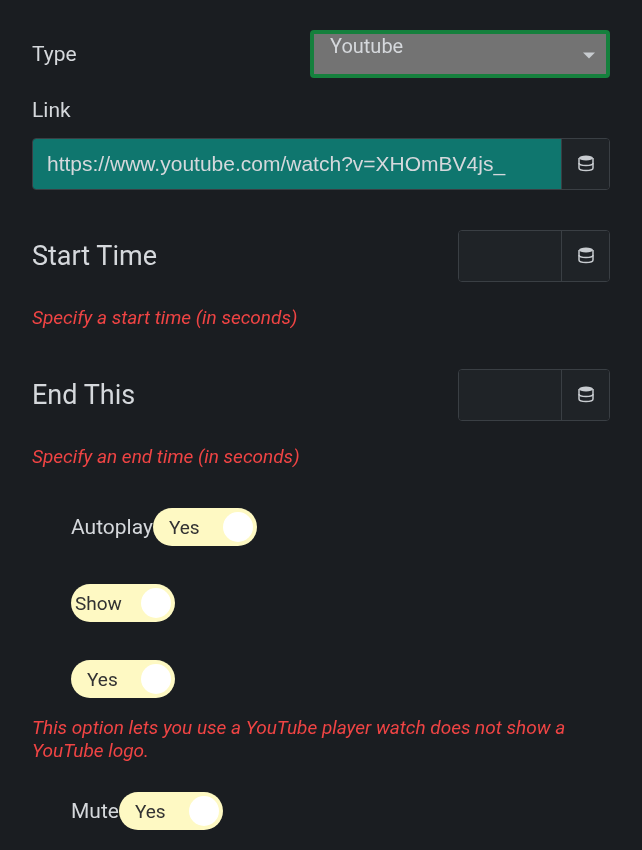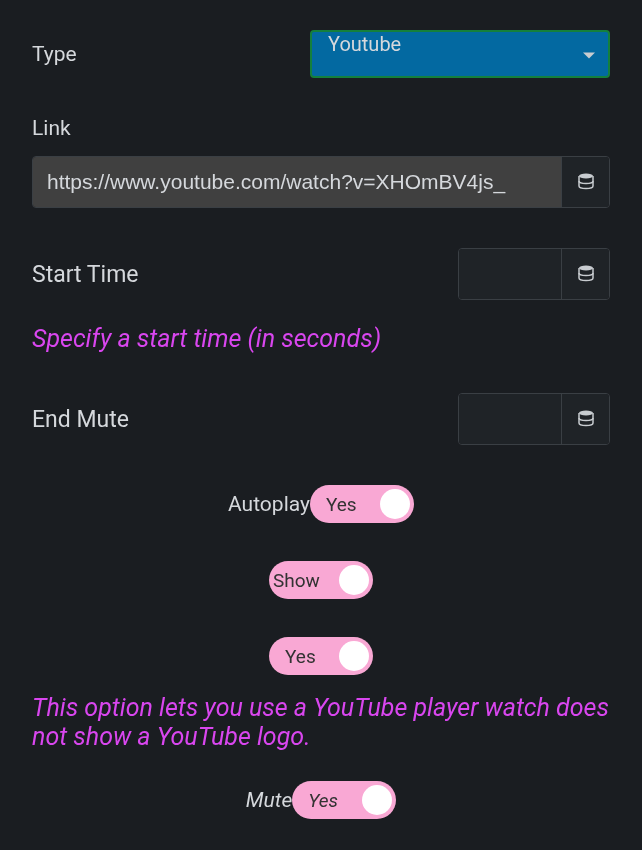--- a/index.html
+++ b/index.html
@@ -27,54 +27,54 @@
       color: #d5d8dc;
       font-weight: 400;
     }
     .select-wrapper {
       position: relative;
       width: 300px;
     }
     .select {
       width: 100%;
       height: 48px;
-      background: #0369a1;
-      border: 2px solid #15803d;
+      background: #737373;
+      border: 4px solid #15803d;
       border-radius: 4px;
       color: #d5d8dc;
       font-size: 20px;
       padding: 0 16px;
       appearance: none;
       cursor: pointer;
     }
     .select-chevron {
       position: absolute;
       right: 14px;
       top: 50%;
       transform: translateY(-50%);
       pointer-events: none;
     }
     .link-section {
-      margin-top: 38px;
+      margin-top: 20px;
     }
     .link-label {
       font-size: 21px;
       color: #d5d8dc;
       margin-bottom: 16px;
     }
     .input-group {
       display: flex;
       border: 1px solid #3a3f44;
       border-radius: 4px;
       overflow: hidden;
     }
     .text-input {
       flex: 1;
       height: 50px;
-      background: #404040;
+      background: #0f766e;
       border: none;
       color: #d5d8dc;
       font-size: 21px;
       padding: 0 14px;
       outline: none;
     }
     .input-addon {
       width: 48px;
       display: flex;
       align-items: center;
@@ -85,21 +85,21 @@
     }
     .time-section {
       margin-top: 40px;
     }
     .time-row {
       display: flex;
       align-items: center;
       justify-content: space-between;
     }
     .time-label {
-      font-size: 23px;
+      font-size: 27px;
       color: #d5d8dc;
     }
     .small-input-group {
       display: flex;
       border: 1px solid #3a3f44;
       border-radius: 4px;
       overflow: hidden;
       width: 152px;
     }
     .small-text-input {
@@ -108,41 +108,42 @@
       background: #1f2327;
       border: none;
       color: #d5d8dc;
       font-size: 19px;
       padding: 0 10px;
       outline: none;
       min-width: 0;
     }
     .help-text {
       font-style: italic;
-      font-size: 25px;
-      color: #d946ef;
+      font-size: 19px;
+      color: #ef4444;
       margin-top: 24px;
     }
     .toggle-section {
       margin-top: 40px;
     }
     .toggle-row {
       display: flex;
       align-items: center;
-      justify-content: center;
+      justify-content: flex-start;
+      margin-left: 39px;
     }
     .toggle-label {
       font-size: 21px;
       color: #d5d8dc;
     }
     .toggle-switch {
       position: relative;
       width: 104px;
       height: 38px;
-      background: #f9a8d4;
+      background: #fef9c3;
       border-radius: 19px;
       cursor: pointer;
       display: flex;
       align-items: center;
     }
     .toggle-text {
       position: absolute;
       left: 16px;
       font-size: 19px;
       color: #333;
@@ -157,21 +158,20 @@
       width: 30px;
       height: 30px;
       background: #fff;
       border-radius: 50%;
     }
     .section-gap {
       margin-top: 38px;
     }
     .section-gap-sm {
       margin-top: 30px;
-      font-style: italic;
     }
     .db-icon {
       fill: #c8ccd0;
     }
   </style>
 </head>
 <body>
 
 <div class="field-row">
   <span class="field-label">Type</span>
@@ -213,32 +213,33 @@
             <path d="M1 8 v5 a7 2.5 0 0 0 14 0 v-5" fill="none" stroke="#c8ccd0" stroke-width="1.5"></path>
           </svg>
       </div>
     </div>
   </div>
   <div class="help-text">Specify a start time (in seconds)</div>
 </div>
 
 <div class="time-section">
   <div class="time-row">
-    <span class="time-label">End Mute</span>
+    <span class="time-label">End This</span>
     <div class="small-input-group">
       <input type="text" class="small-text-input" value="" style="">
       <div class="input-addon">
         <svg class="db-icon" width="16" height="18" viewBox="0 0 16 18">
             <ellipse cx="8" cy="3" rx="7" ry="2.5"></ellipse>
             <path d="M1 3 v5 a7 2.5 0 0 0 14 0 v-5" fill="none" stroke="#c8ccd0" stroke-width="1.5"></path>
             <path d="M1 8 v5 a7 2.5 0 0 0 14 0 v-5" fill="none" stroke="#c8ccd0" stroke-width="1.5"></path>
           </svg>
       </div>
     </div>
   </div>
+  <div class="help-text">Specify an end time (in seconds)</div>
 </div>
 
 <div class="toggle-section">
   <div class="toggle-row">
     <span class="toggle-label">Autoplay</span>
     <div class="toggle-switch">
       <span class="toggle-text">Yes</span>
       <span class="toggle-knob"></span>
     </div>
   </div>

